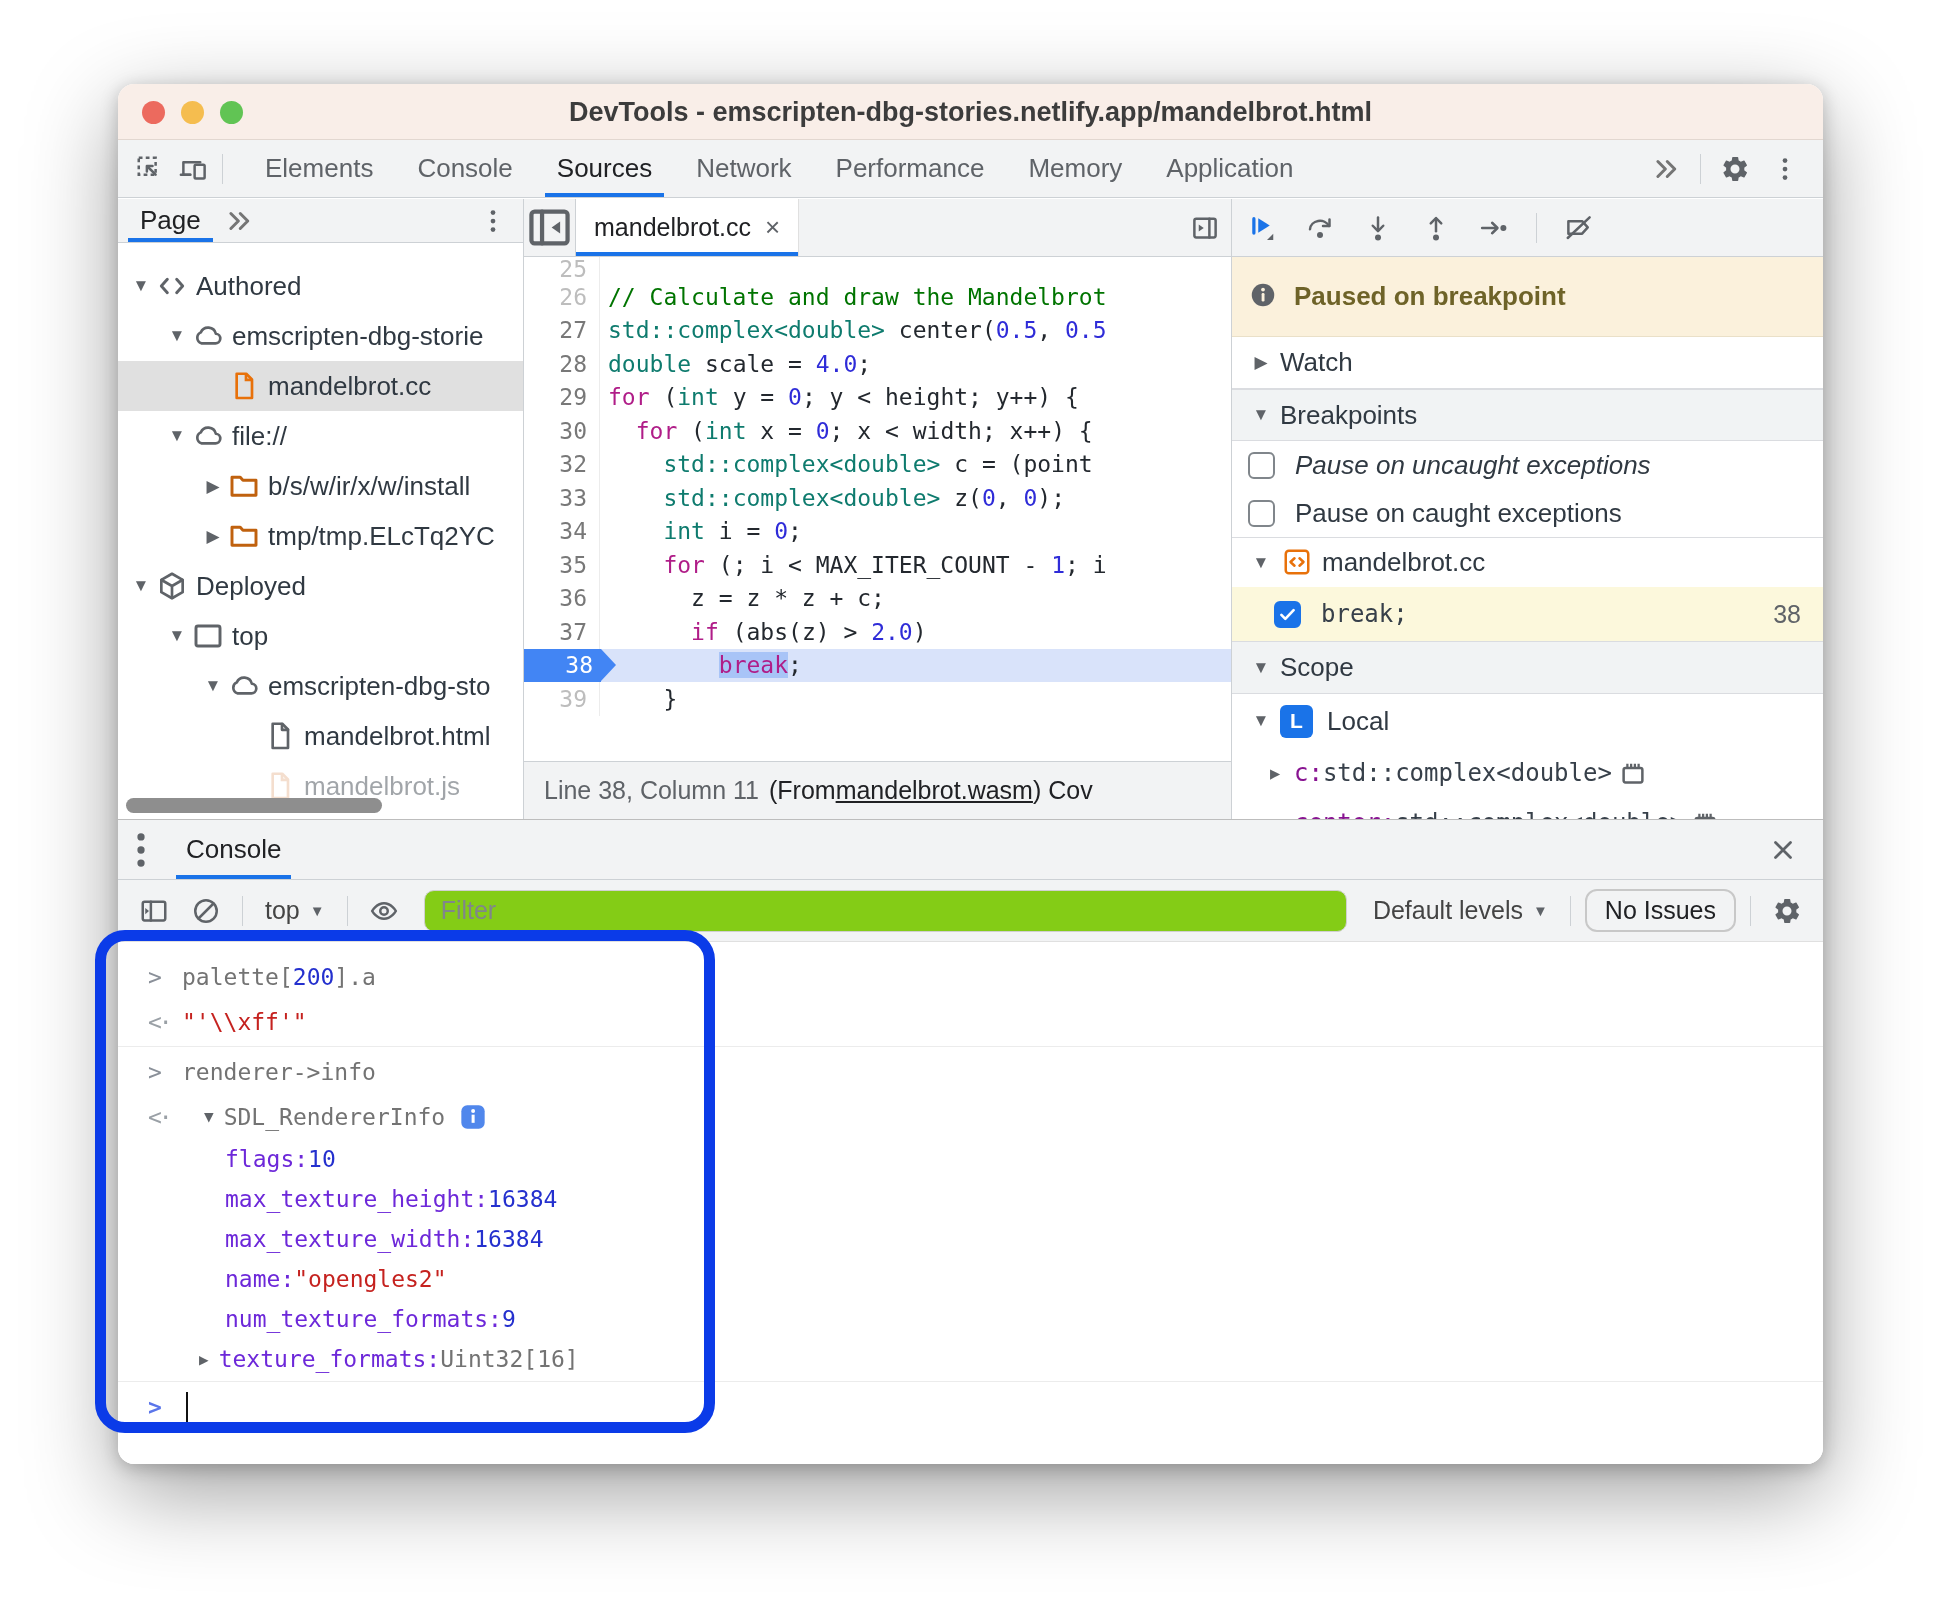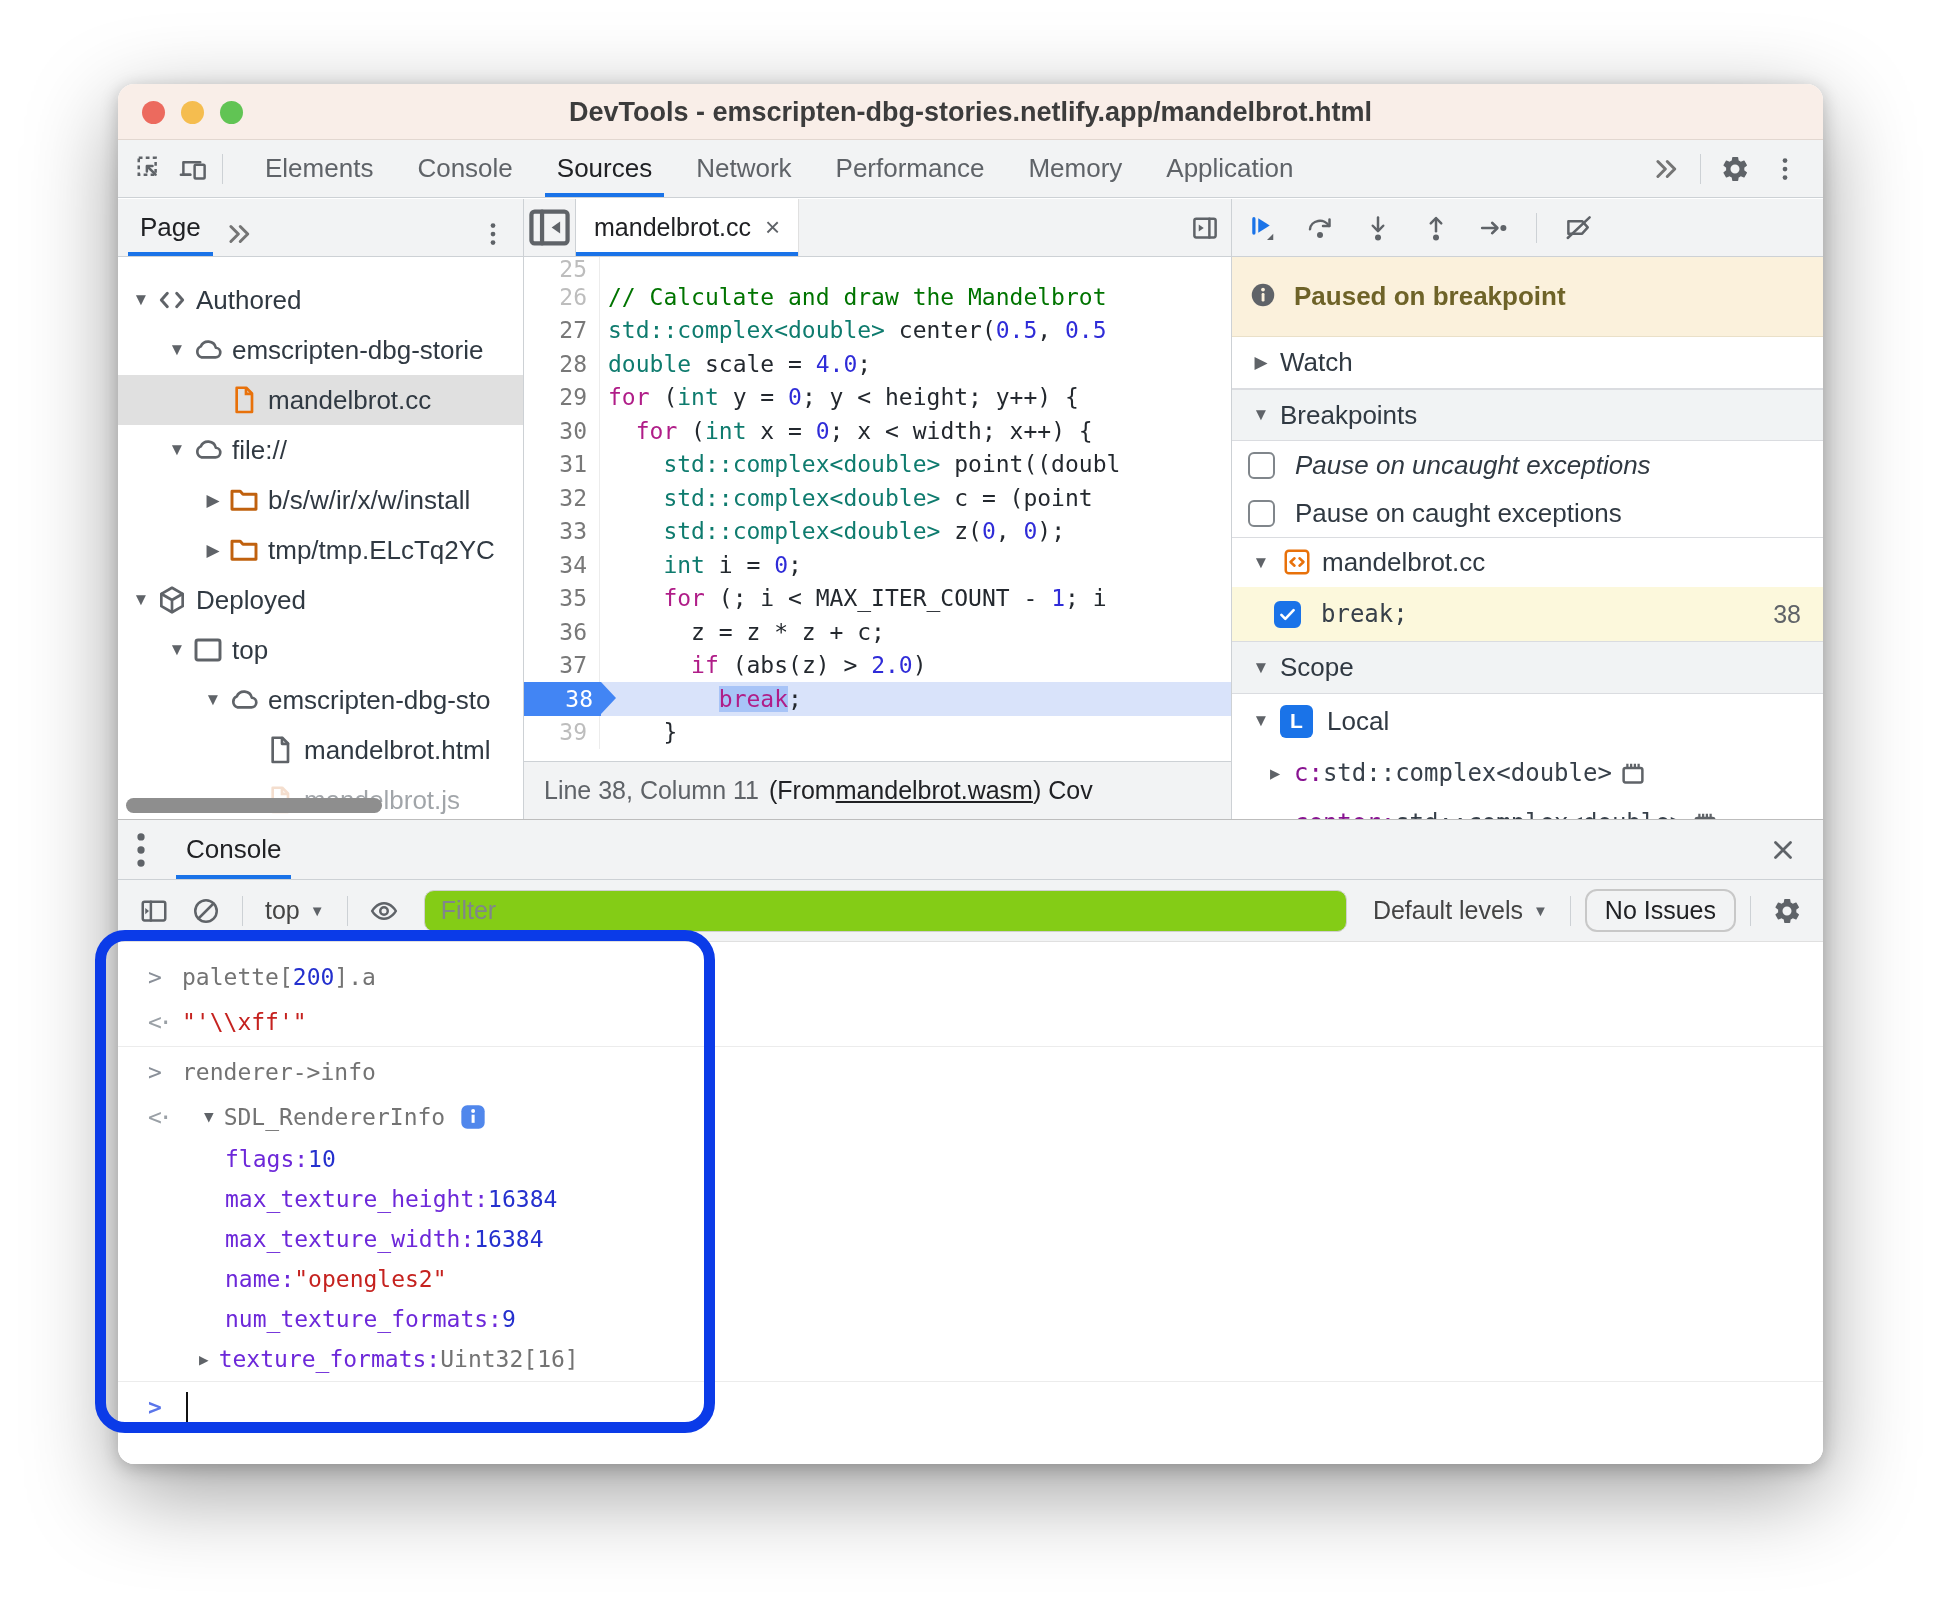--- a/index.html
+++ b/index.html
@@ -20,21 +20,21 @@
   .icon-btn{width:44px;height:44px;display:flex;align-items:center;justify-content:center;}
   .icon-btn svg{width:30px;height:30px;}
   .vsep{width:1px;height:30px;background:#CDD1D5;margin:auto 6px;}
   .tabs{display:flex;align-items:stretch;margin-left:14px;}
   .tab{position:relative;display:flex;align-items:center;padding:0 22px;font-size:26px;color:#5F6368;white-space:nowrap;}
   .tab.active{color:#202124;}
   .tab.active::after{content:"";position:absolute;left:10px;right:10px;bottom:0;height:4px;background:#1A73E8;}
   .tb-right{position:absolute;right:16px;top:0;height:100%;display:flex;align-items:center;gap:6px;}
   
   .main{position:absolute;left:0;top:115px;width:1705px;height:620px;background:#fff;}
-  .panel-hdr{height:58px;background:#F2F3F4;border-bottom:1px solid #CDD1D5;display:flex;align-items:flex-end;position:relative;}
+  .panel-hdr{height:44px;background:#F2F3F4;border-bottom:1px solid #CDD1D5;display:flex;align-items:flex-start;position:relative;}
   .ptab{position:relative;height:100%;display:flex;align-items:center;padding:0 16px;margin-left:6px;font-size:26px;color:#202124;}
   .ptab.active::after{content:"";position:absolute;left:4px;right:4px;bottom:0;height:4px;background:#1A73E8;}
   
   .nav{position:absolute;left:0;top:0;width:406px;height:100%;border-right:1px solid #CDD1D5;overflow:hidden;}
   .tree{position:relative;height:562px;overflow:hidden;padding-top:18px;}
   .trow{height:50px;display:flex;align-items:center;white-space:nowrap;overflow:hidden;font-size:26px;color:#303942;}
   .trow.sel{background:#E0E0E0;}
   .trow.faded{opacity:.45;}
   .caret{width:26px;flex:none;text-align:center;font-size:17px;color:#5F6368;}
   .ticon{width:32px;height:32px;flex:none;margin:0 8px 0 2px;}
@@ -330,24 +330,20 @@
             </div>
             <div class="crow">
               <span class="gut">29</span>
               <span class="ct"><span class="tok-k">for</span><span class="tok-p"> (</span><span class="tok-t">int</span><span class="tok-p"> y = </span><span class="tok-n">0</span><span class="tok-p">; y &lt; height; y++) {</span></span>
             </div>
             <div class="crow">
               <span class="gut">30</span>
               <span class="ct"><span class="tok-p">  </span><span class="tok-k">for</span><span class="tok-p"> (</span><span class="tok-t">int</span><span class="tok-p"> x = </span><span class="tok-n">0</span><span class="tok-p">; x &lt; width; x++) {</span></span>
             </div>
             <div class="crow">
-              <span class="gut">31</span>
-              <span class="ct"><span class="tok-p">    </span><span class="tok-t">std::complex&lt;double&gt;</span><span class="tok-p"> point((doubl</span></span>
-            </div>
-            <div class="crow">
               <span class="gut">32</span>
               <span class="ct"><span class="tok-p">    </span><span class="tok-t">std::complex&lt;double&gt;</span><span class="tok-p"> c = (point</span></span>
             </div>
             <div class="crow">
               <span class="gut">33</span>
               <span class="ct"><span class="tok-p">    </span><span class="tok-t">std::complex&lt;double&gt;</span><span class="tok-p"> z(</span><span class="tok-n">0</span><span class="tok-p">, </span><span class="tok-n">0</span><span class="tok-p">);</span></span>
             </div>
             <div class="crow">
               <span class="gut">34</span>
               <span class="ct"><span class="tok-p">    </span><span class="tok-t">int</span><span class="tok-p"> i = </span><span class="tok-n">0</span><span class="tok-p">;</span></span>

